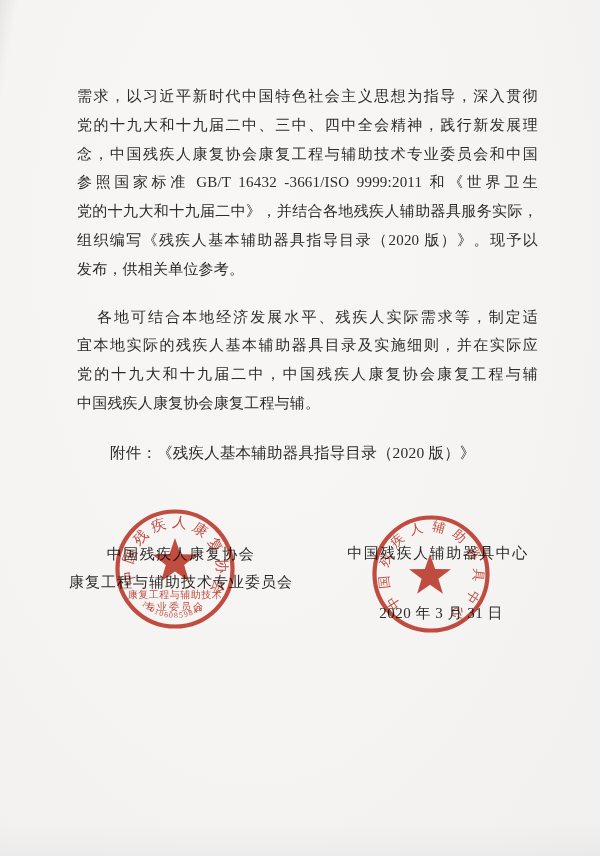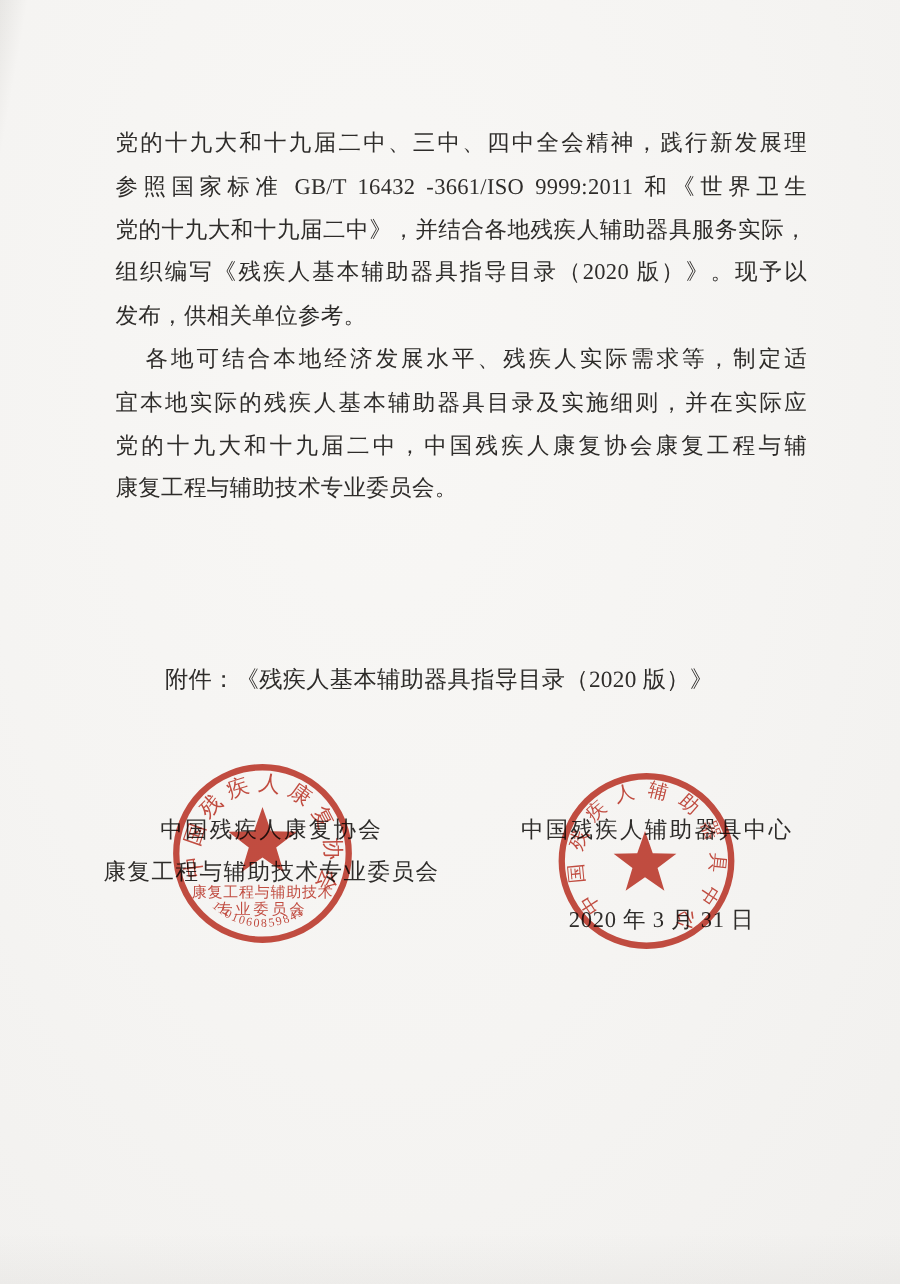--- a/index.html
+++ b/index.html
@@ -15,21 +15,21 @@
     font-family:"Liberation Serif","DejaVu Serif",serif;
     color:#2e2c2a;
   }
   .body-text{
     position:absolute;left:77px;top:82px;width:461px;
     font-size:15px;line-height:28.8px;
     letter-spacing:0.2px;
   }
   .line{text-align:justify;text-align-last:justify;}
   .line.last{text-align:center;text-align-last:left;}
-  .line.p2{margin-top:0;}
+  .line.p2{margin-top:19px;}
   .line.indent{text-indent:20px;}
   .attachment{
     position:absolute;left:110px;top:443px;
     font-size:15.5px;letter-spacing:0.2px;white-space:nowrap;
   }
   .sig-left{
     position:absolute;left:60px;top:541px;width:242px;
     text-align:center;font-size:15px;line-height:27.5px;white-space:nowrap;
   }
   .sig-left .l1{letter-spacing:1.5px;}
@@ -46,29 +46,31 @@
   .seal-left{left:105px;top:499px;width:140px;height:140px;}
   .seal-right{left:364px;top:507px;width:134px;height:134px;}
   .seal text{font-family:"Liberation Serif","DejaVu Serif",serif;fill:#c23b2e;}
 </style>
 </head>
 <body>
 
 <div class="page">
 
   <div class="body-text">
+    <div class="line">需求，以习近平新时代中国特色社会主义思想为指导，深入贯彻</div>
     <div class="line">党的十九大和十九届二中、三中、四中全会精神，践行新发展理</div>
+    <div class="line">念，中国残疾人康复协会康复工程与辅助技术专业委员会和中国</div>
     <div class="line">参照国家标准 GB/T 16432 -3661/ISO 9999:2011 和《世界卫生</div>
     <div class="line">党的十九大和十九届二中》，并结合各地残疾人辅助器具服务实际，</div>
     <div class="line">组织编写《残疾人基本辅助器具指导目录（2020 版）》。现予以</div>
     <div class="line last">发布，供相关单位参考。</div>
     <div class="line p2 indent">各地可结合本地经济发展水平、残疾人实际需求等，制定适</div>
     <div class="line">宜本地实际的残疾人基本辅助器具目录及实施细则，并在实际应</div>
     <div class="line">党的十九大和十九届二中，中国残疾人康复协会康复工程与辅</div>
-    <div class="line last">康复工程与辅助技术专业委员会。</div>
+    <div class="line last">中国残疾人康复协会康复工程与辅。</div>
   </div>
 
   <div class="attachment">附件：《残疾人基本辅助器具指导目录（2020 版）》</div>
 
   <div class="sig-left">
     <div class="l1">中国残疾人康复协会</div>
     <div class="l2">康复工程与辅助技术专业委员会</div>
   </div>
 
   <div class="sig-right">中国残疾人辅助器具中心</div>

